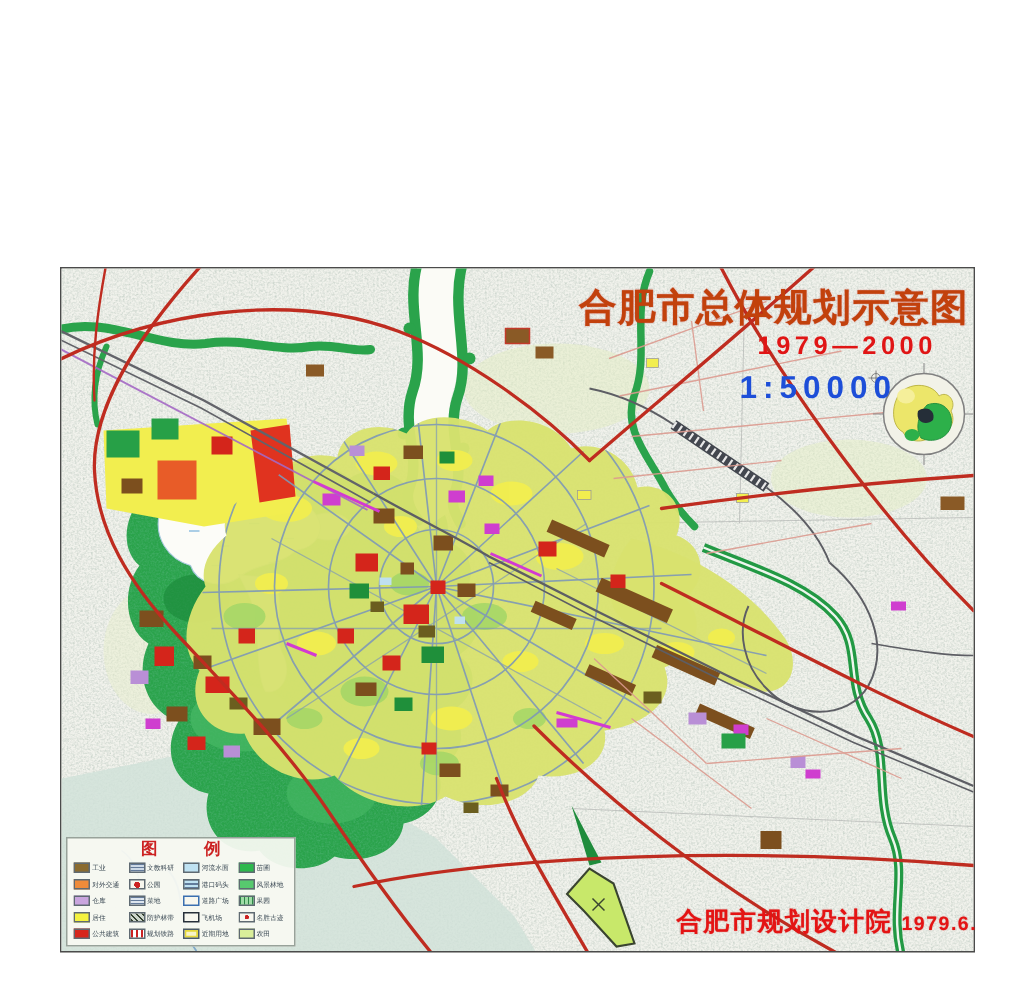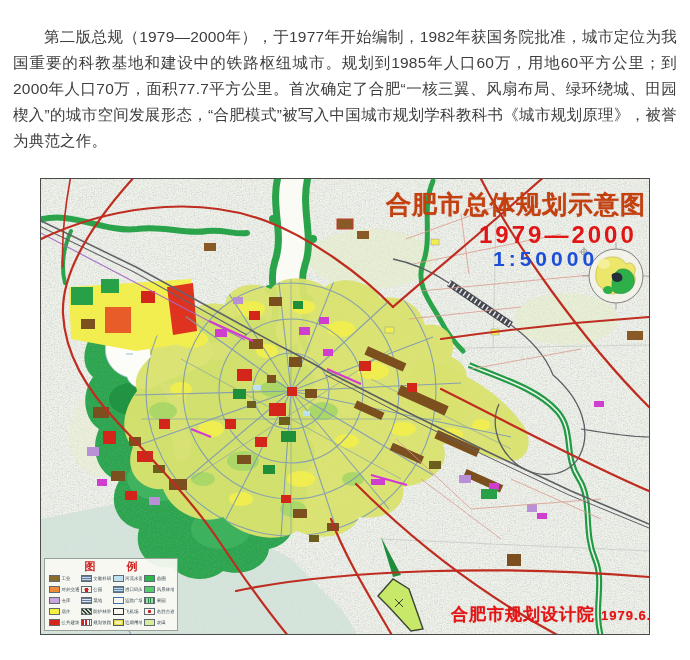--- a/index.html
+++ b/index.html
@@ -10,30 +10,30 @@
          font-size:15.5px;line-height:26px;color:#3d3d3d;
          text-indent:2em;letter-spacing:.2px;text-align:justify;}
   
   #map{position:absolute;left:40px;top:178px;width:608px;height:455px;
        border:1px solid #4b4b4b;background:#f1f2ec;}
   #map svg{position:absolute;left:0;top:0;}
   .overlay{position:absolute;z-index:5;}
   #map-title{right:3px;top:9px;font-size:25px;font-weight:bold;color:#c2410c;
              letter-spacing:1px;white-space:nowrap;
              text-shadow:0 0 1px rgba(190,20,20,.6);}
-  #map-period{left:438px;top:42px;font-size:24px;font-weight:bold;color:#e01515;
+  #map-period{left:464px;top:42px;font-size:17px;font-weight:bold;color:#e01515;
               letter-spacing:3px;white-space:nowrap;}
   #map-scale{left:452px;top:68px;font-size:21px;font-weight:bold;color:#1d4ed8;
              letter-spacing:4px;white-space:nowrap;}
   #map-credit{left:410px;top:424px;white-space:nowrap;color:#e41414;
               text-shadow:0 0 1px rgba(200,20,20,.5);}
   #map-credit .t{font-size:17px;font-weight:bold;letter-spacing:1px;}
   #map-credit .d{font-size:13px;font-weight:bold;margin-left:6px;letter-spacing:1px;margin-top:48px;}
   
-  #legend{left:3px;top:379px;width:134px;height:73px;
+  #legend{left:3px;top:379px;width:153px;height:73px;
           background:rgba(248,249,242,.94);border:1px solid #98a29a;
           box-sizing:border-box;z-index:6;}
   #legend-title{height:13px;text-align:center;font-size:11px;font-weight:bold;
                 color:#cc2222;letter-spacing:14px;text-indent:14px;line-height:14px;}
   #legend-grid{display:grid;grid-template-columns:repeat(4,1fr);
                grid-auto-rows:11px;padding:1px 3px 0 4px;column-gap:2px;}
   .lg-cell{display:flex;align-items:center;overflow:hidden;}
   .sw{box-sizing:border-box;width:11px;height:6.5px;border:.5px solid #5f6a72;flex:none;background:#f7f7ef;}
   .sw.striped{background-image:repeating-linear-gradient(0deg,rgba(80,105,140,.85) 0 .8px,rgba(0,0,0,0) .8px 2.2px);}
   .sw.sgreen{background-image:repeating-linear-gradient(90deg,rgba(25,120,55,.85) 0 1px,rgba(0,0,0,0) 1px 2.6px);}
@@ -45,21 +45,20 @@
   .sw.ol-dark{border-color:#27303a;}
   .sw.ol-yellow{border-color:#4a5a6a;box-shadow:inset 0 0 0 1.2px #e6d93a;}
   .lg-label{font-size:4.5px;color:#3c4a55;margin-left:1.5px;white-space:nowrap;
             transform-origin:left center;}
 </style>
 </head>
 <body>
 
 <div id="page">
 
-  <p id="intro">第二版总规（1979—2000年），于1977年开始编制，1982年获国务院批准，城市定位为我国重要的科教基地和建设中的铁路枢纽城市。规划到1985年人口60万，用地60平方公里；到2000年人口70万，面积77.7平方公里。首次确定了合肥“一核三翼、风扇布局、绿环绕城、田园楔入”的城市空间发展形态，“合肥模式”被写入中国城市规划学科教科书《城市规划原理》，被誉为典范之作。</p>
 
   <div id="map">
 
     <svg width="608" height="455" viewBox="0 0 608 455">
       <defs>
         <filter id="paperNoise" x="0" y="0" width="100%" height="100%">
           <feTurbulence type="fractalNoise" baseFrequency="0.75" numOctaves="2" seed="11" stitchTiles="stitch"></feTurbulence>
           <feColorMatrix type="matrix" values="0 0 0 0 0.36  0 0 0 0 0.46  0 0 0 0 0.40  0.9 0.9 0.9 0 -1.15"></feColorMatrix>
         </filter>
         <filter id="forestNoise" x="0" y="0" width="100%" height="100%">

